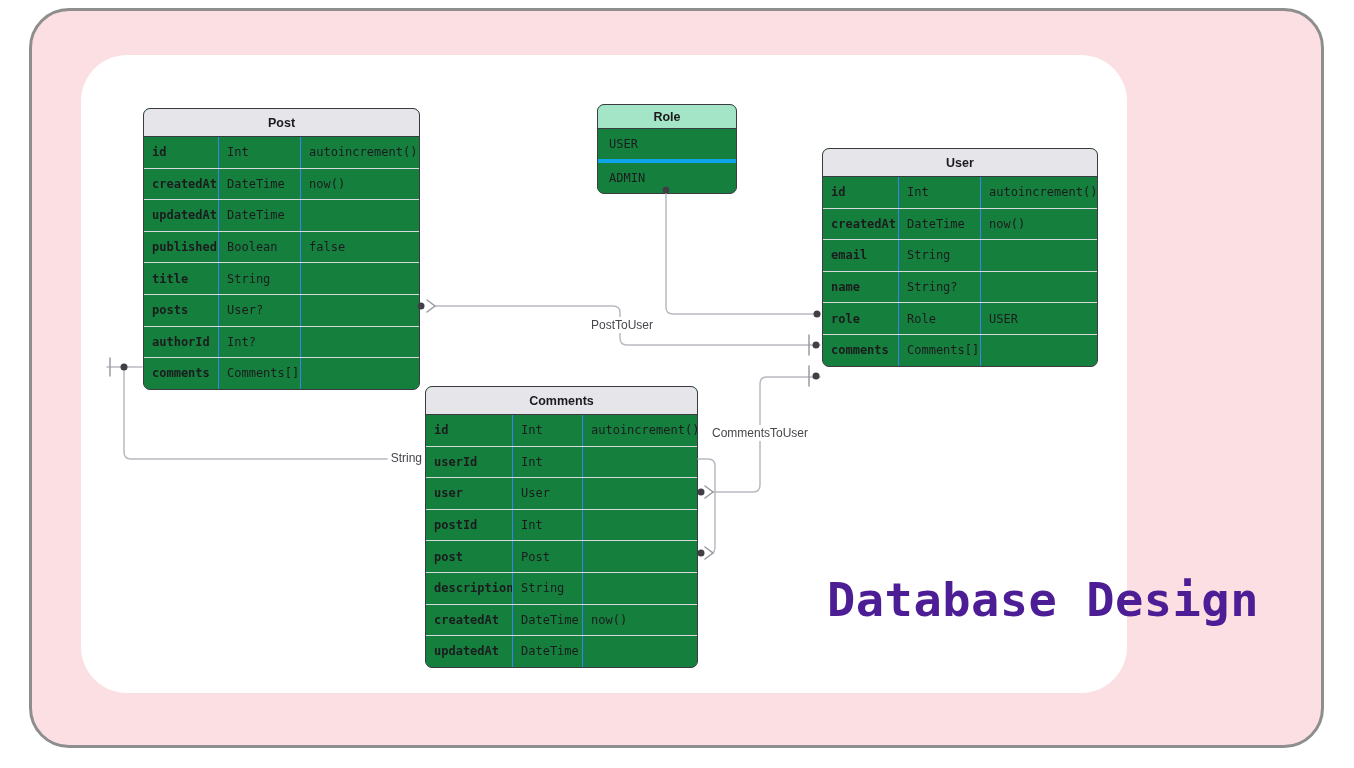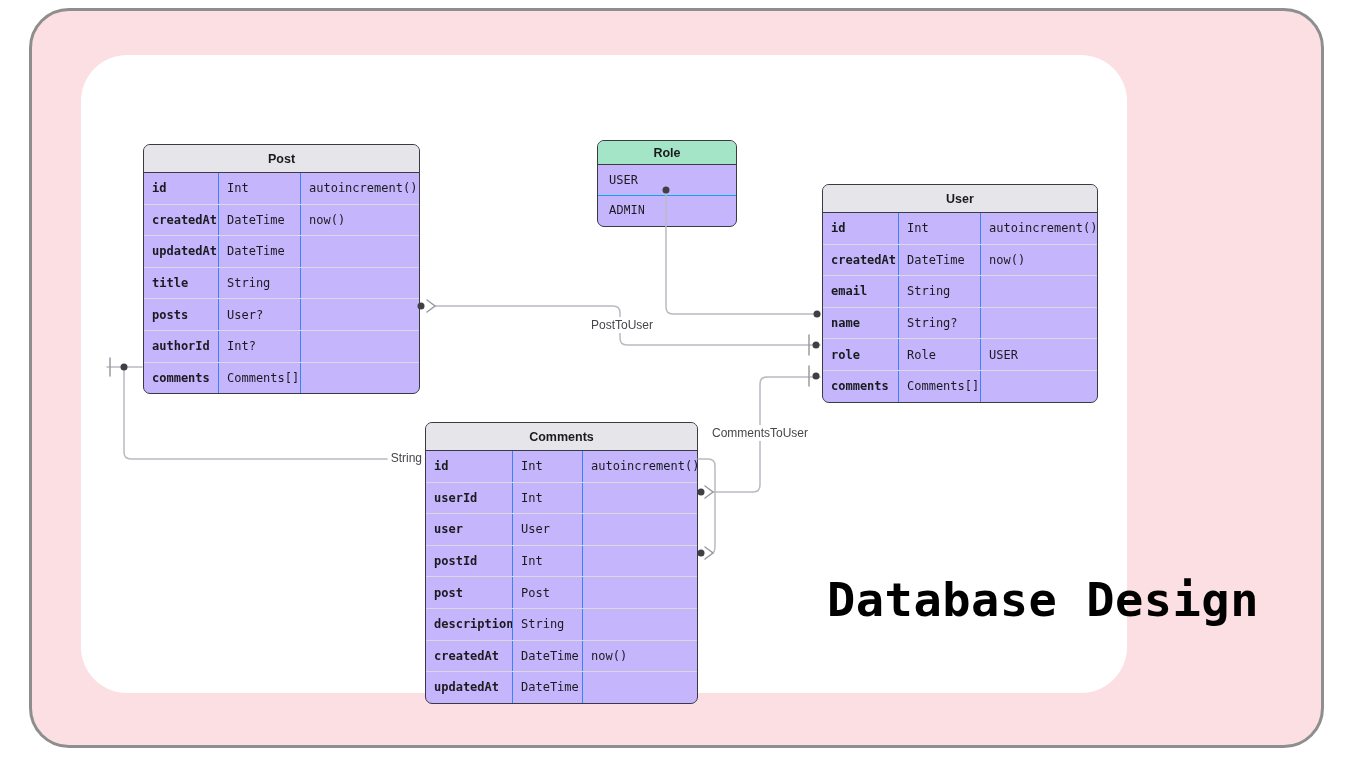--- a/index.html
+++ b/index.html
@@ -5,45 +5,45 @@
   html,body{margin:0;padding:0;background:#ffffff;}
   .stage{position:relative;width:1354px;height:768px;overflow:hidden;background:#ffffff;
          font-family:"Liberation Sans",sans-serif;}
   .pink-frame{position:absolute;left:29px;top:8px;width:1289px;height:734px;
               background:#fcdfe2;border:3px solid #8e8e8e;border-radius:40px;}
   .card{position:absolute;left:81px;top:55px;width:1046px;height:638px;
         background:#ffffff;border-radius:46px;}
   .connector-svg{position:absolute;left:0;top:0;width:1354px;height:768px;z-index:4;pointer-events:none;}
 
   
-  .db-table{position:absolute;z-index:3;background:#c4b5fd;border:1.5px solid #3a3a40;
-            border-radius:7px;overflow:hidden;box-sizing:border-box;margin-top:36px;}
+  .db-table{position:absolute;z-index:3;background:#15803d;border:1.5px solid #3a3a40;
+            border-radius:7px;overflow:hidden;box-sizing:border-box;}
   .db-header{height:27px;display:flex;align-items:center;justify-content:center;
              background:#e6e6ea;border-bottom:1.5px solid #3a3a40;
              font-size:12.5px;font-weight:bold;color:#1b1b1e;}
   .db-header.enum{background:#a4e5c8;height:23px;}
   .db-row{display:grid;grid-template-columns:var(--cols);height:30.6px;}
   .db-row + .db-row{border-top:1px solid #d9d9de;}
   .cell{display:flex;align-items:center;padding-left:8px;overflow:hidden;white-space:nowrap;
         font-family:"DejaVu Sans Mono",monospace;font-size:12px;color:#1b1b1e;}
   .cell + .cell{border-left:1px solid #3b82f6;}
   .cell.field{font-weight:bold;}
   .enum-row{display:flex;align-items:center;height:30px;padding-left:11px;
             font-family:"DejaVu Sans Mono",monospace;font-size:12px;color:#1b1b1e;}
-  .enum-row + .enum-row{border-top:1px solid #0ea5e9;font-family:Liberation Mono, monospace;}
+  .enum-row + .enum-row{border-top:4px solid #0ea5e9;}
 
   
   .rel-label{position:absolute;z-index:5;background:#ffffff;padding:1px 3px;
              font-size:12px;color:#46464c;white-space:nowrap;}
   .rel-label.center{transform:translate(-50%,-50%);}
   .rel-label.right-end{transform:translate(-100%,-50%);}
 
   .diagram-title{position:absolute;left:827px;top:572px;z-index:6;
                  font-family:"DejaVu Sans Mono",monospace;font-size:47px;font-weight:bold;
-                 color:#000000;letter-spacing:0.5px;white-space:nowrap;}
+                 color:#4c1d95;letter-spacing:0.5px;white-space:nowrap;}
 </style>
 </head>
 <body>
 
 <div class="stage">
   <div class="pink-frame"></div>
   <div class="card"></div>
 
   <svg class="connector-svg" viewBox="0 0 1354 768" xmlns="http://www.w3.org/2000/svg">
     <g stroke="#b9bac1" stroke-width="1.5" fill="none" stroke-linecap="round">
@@ -96,20 +96,25 @@
           <div class="cell field">createdAt</div>
           <div class="cell type">DateTime</div>
           <div class="cell default">now()</div>
         </div>
         <div class="db-row">
           <div class="cell field">updatedAt</div>
           <div class="cell type">DateTime</div>
           <div class="cell default"></div>
         </div>
         <div class="db-row">
+          <div class="cell field">published</div>
+          <div class="cell type">Boolean</div>
+          <div class="cell default">false</div>
+        </div>
+        <div class="db-row">
           <div class="cell field">title</div>
           <div class="cell type">String</div>
           <div class="cell default"></div>
         </div>
         <div class="db-row">
           <div class="cell field">posts</div>
           <div class="cell type">User?</div>
           <div class="cell default"></div>
         </div>
         <div class="db-row">

